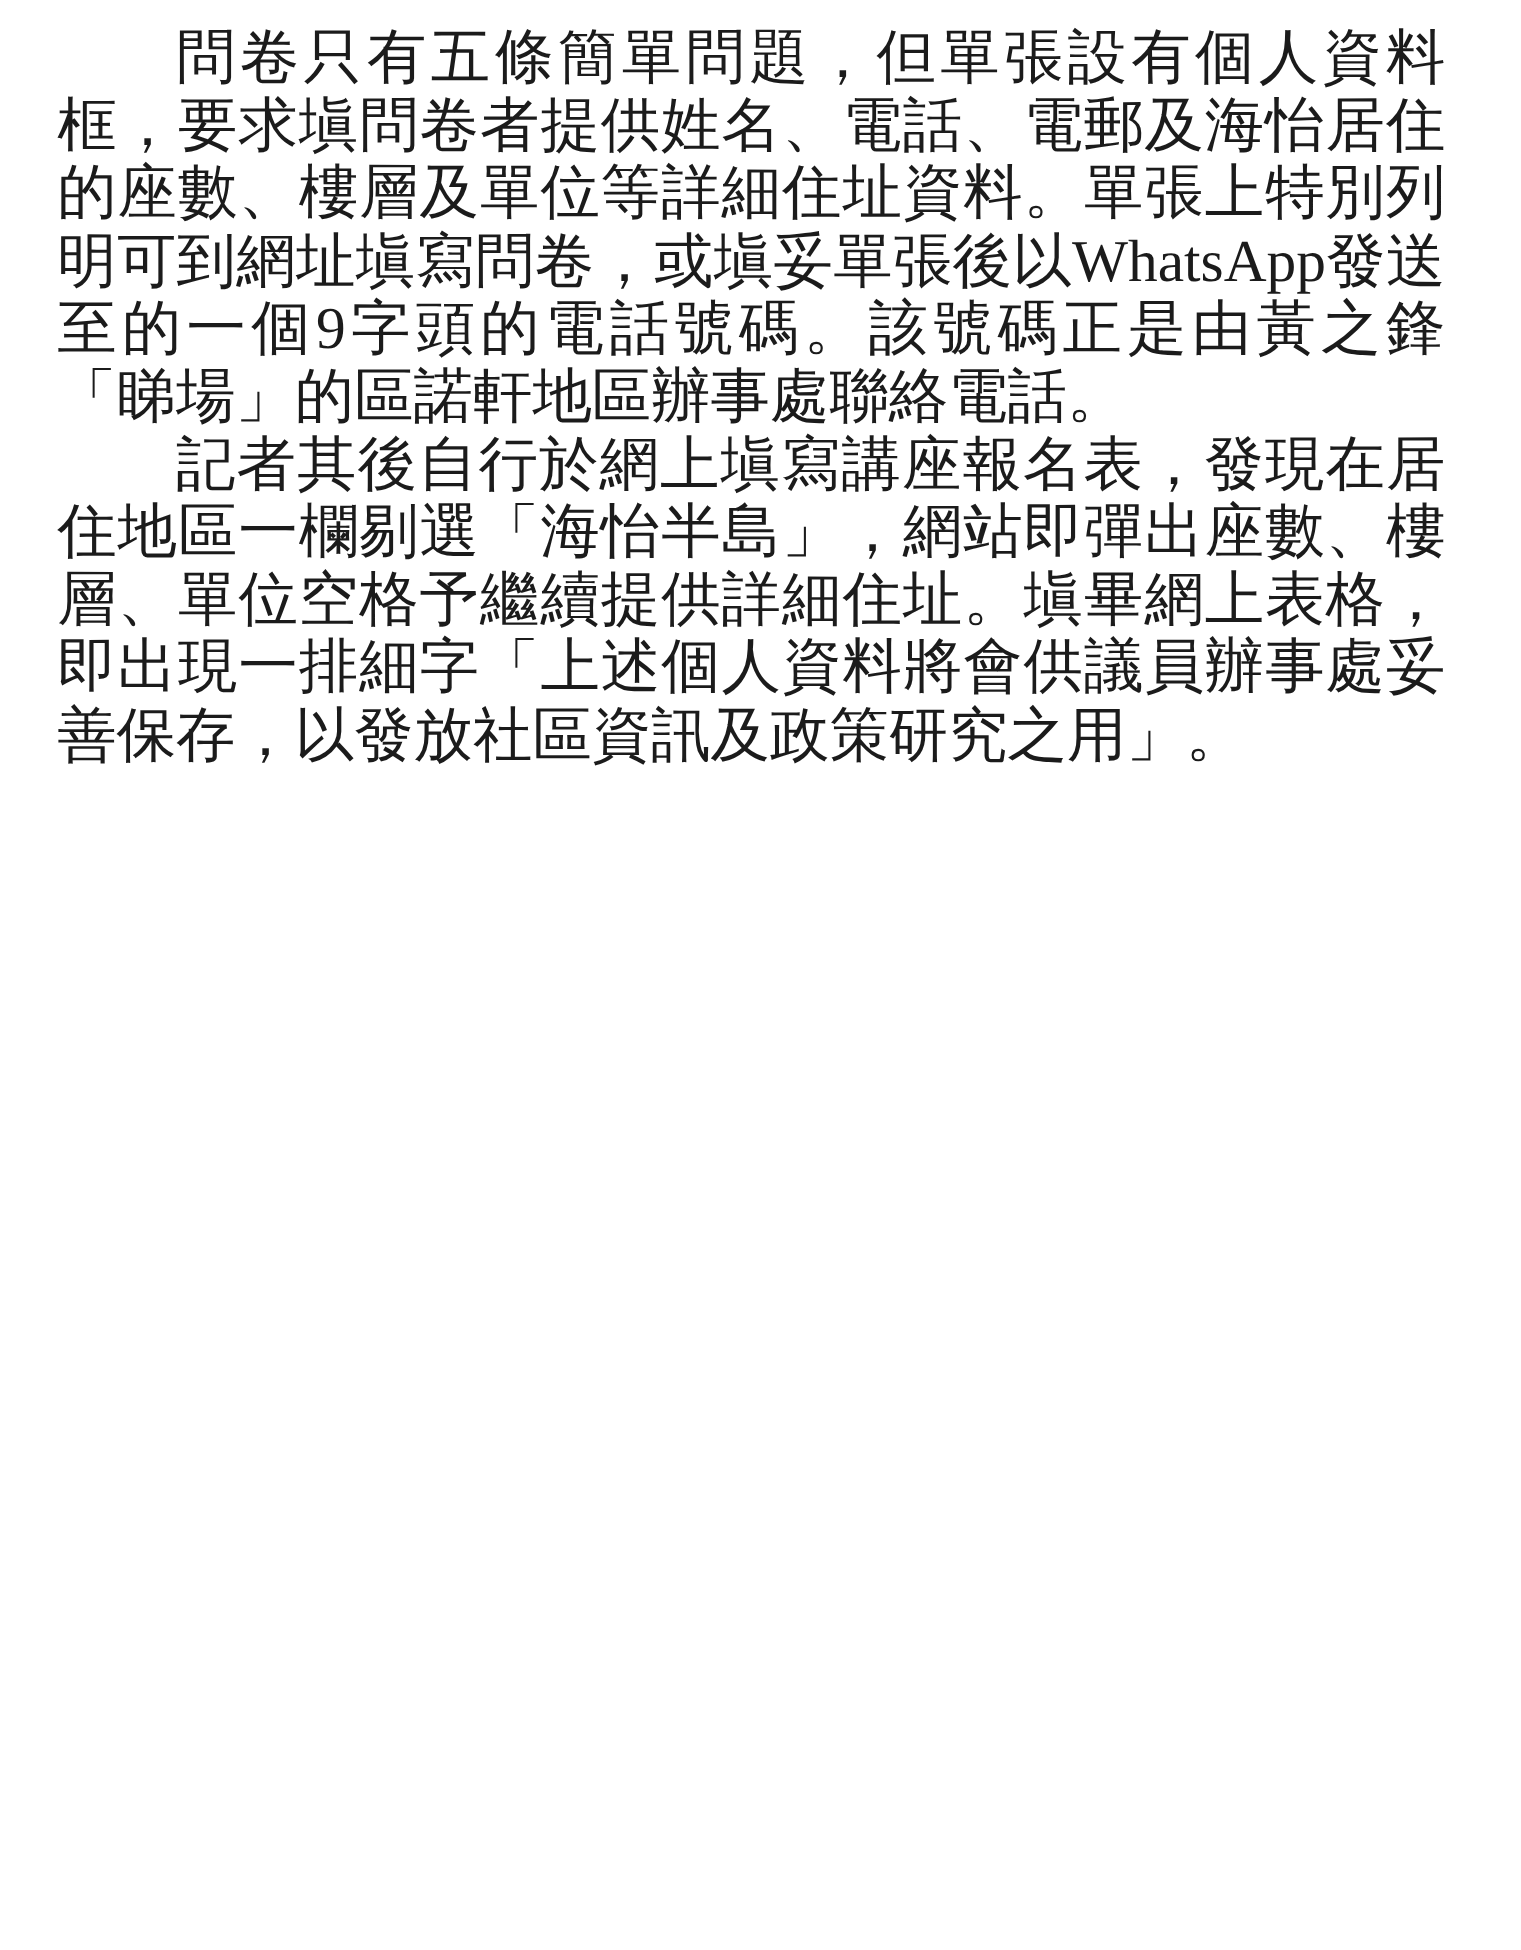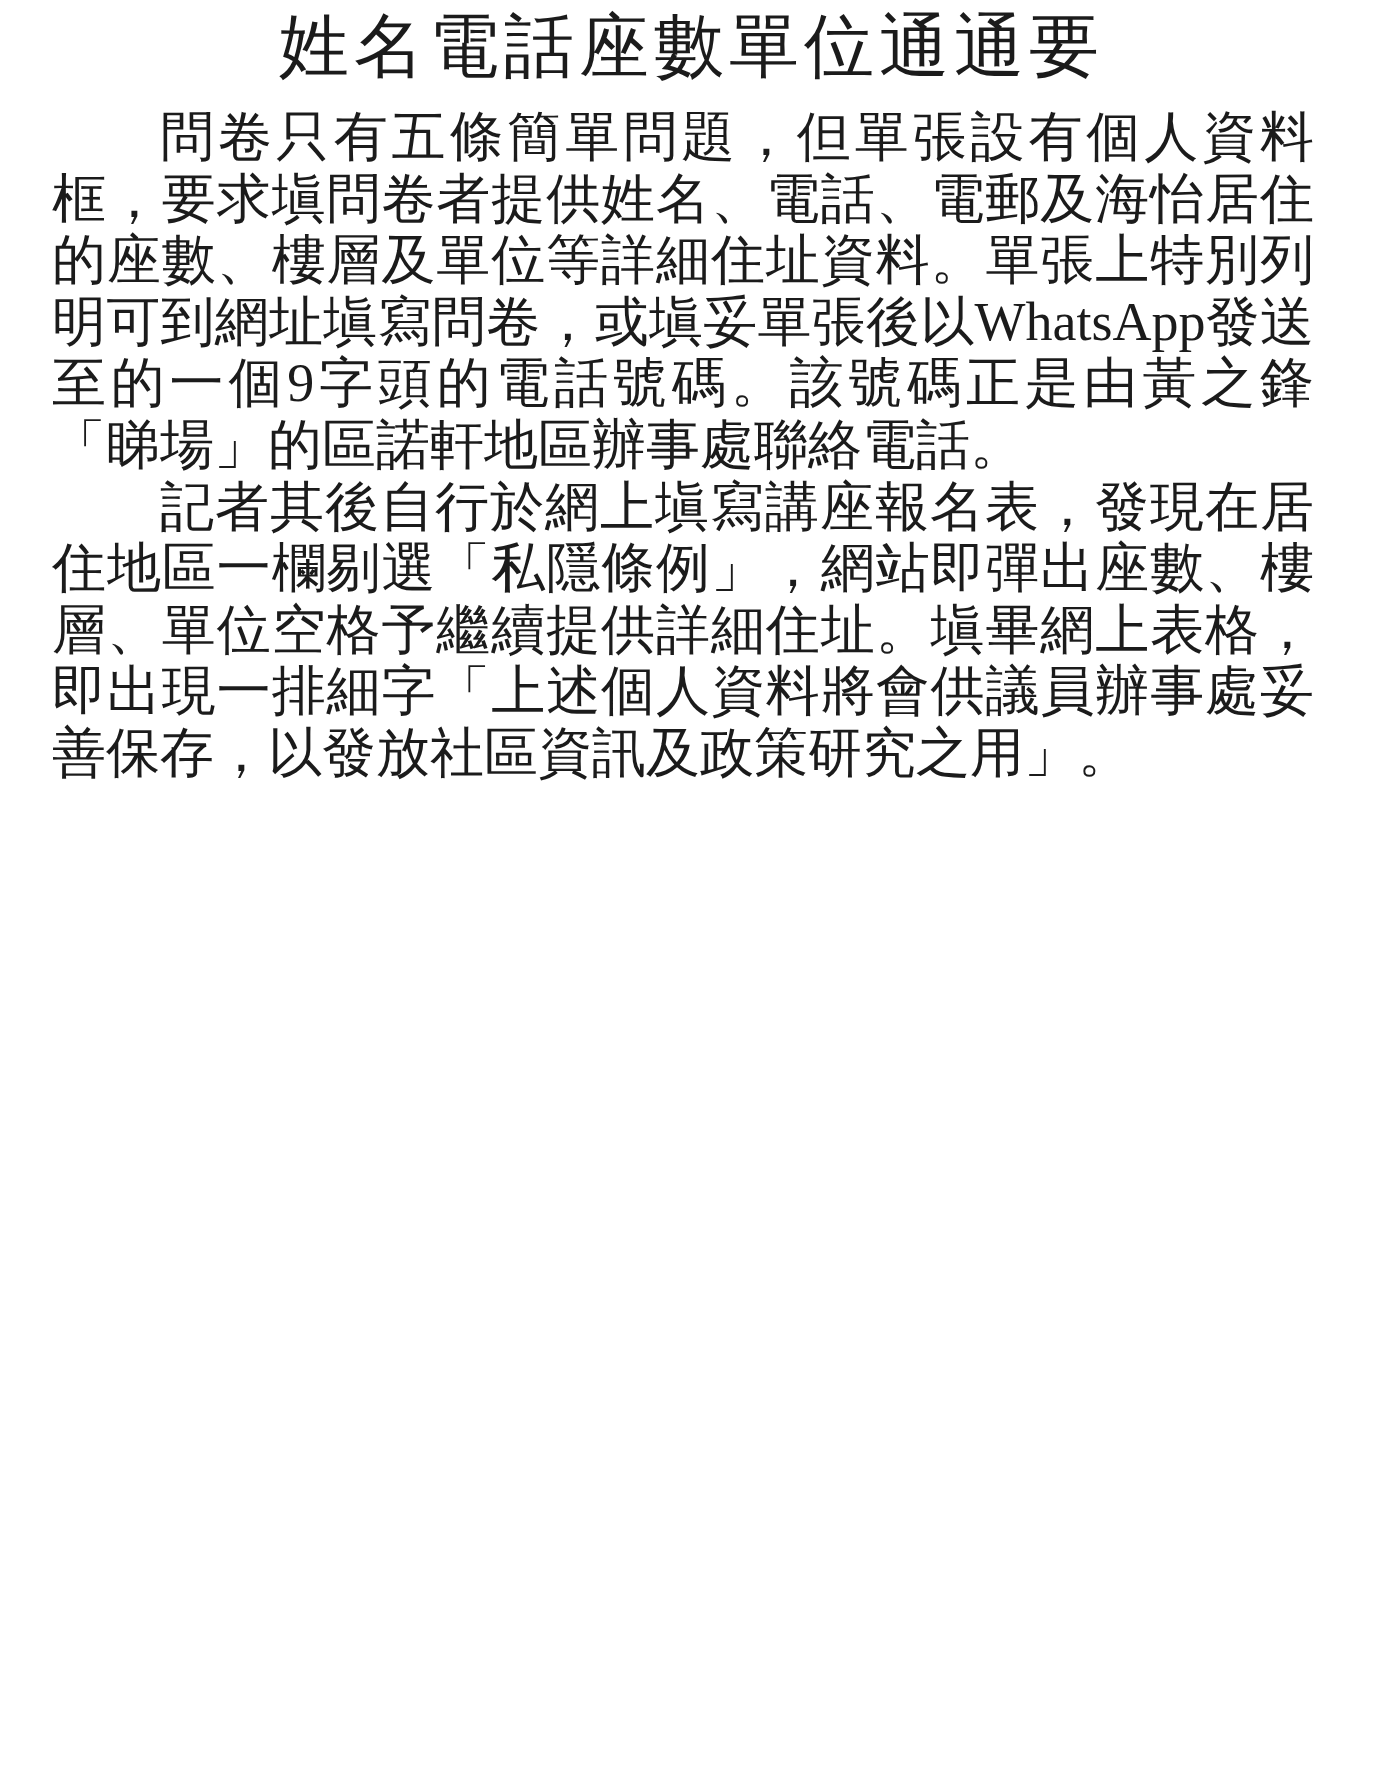--- a/index.html
+++ b/index.html
@@ -40,18 +40,17 @@
   .article-body p {
     margin: 0;
     padding: 0;
     text-indent: 2em;
   }
 </style>
 </head>
 <body>
 
 <div class="page" style="background: rgb(255, 255, 255); color: rgb(27, 27, 27);">
-  <h1 class="article-title">姓名電話座數單位通通要</h1>
   <div class="article-body">
     <p>問卷只有五條簡單問題，但單張設有個人資料框，要求塡問卷者提供姓名、電話、電郵及海怡居住的座數、樓層及單位等詳細住址資料。單張上特別列明可到網址塡寫問卷，或塡妥單張後以WhatsApp發送至的一個9字頭的電話號碼。該號碼正是由黃之鋒「睇場」的區諾軒地區辦事處聯絡電話。</p>
-    <p>記者其後自行於網上塡寫講座報名表，發現在居住地區一欄剔選「私隱條例」，網站即彈出座數、樓層、單位空格予繼續提供詳細住址。塡畢網上表格，即出現一排細字「上述個人資料將會供議員辦事處妥善保存，以發放社區資訊及政策研究之用」。</p>
+    <p>記者其後自行於網上塡寫講座報名表，發現在居住地區一欄剔選「海怡半島」，網站即彈出座數、樓層、單位空格予繼續提供詳細住址。塡畢網上表格，即出現一排細字「上述個人資料將會供議員辦事處妥善保存，以發放社區資訊及政策研究之用」。</p>
   </div>
 </div>
 
 </body></html>

